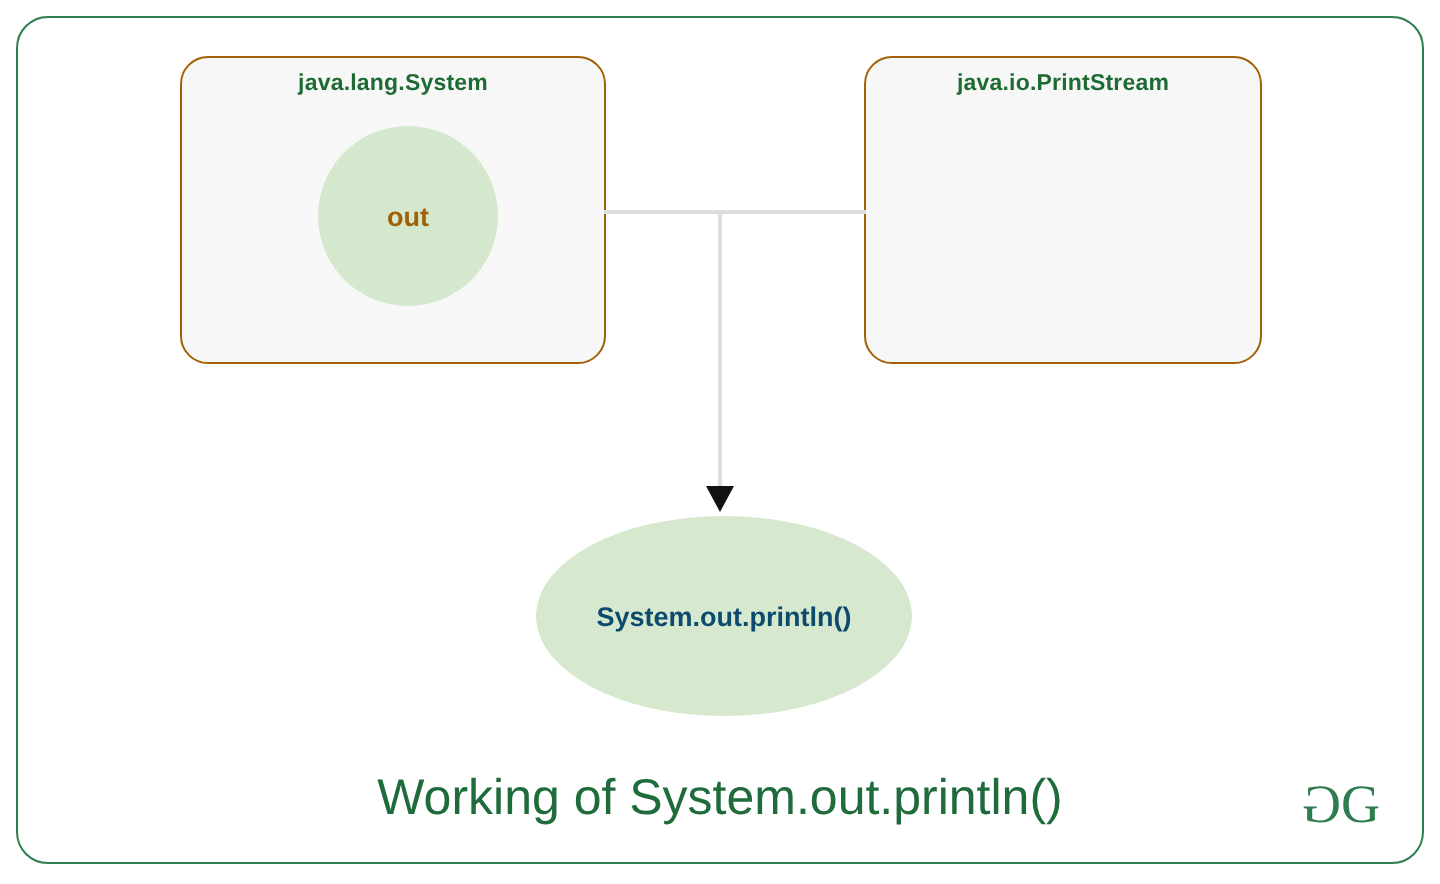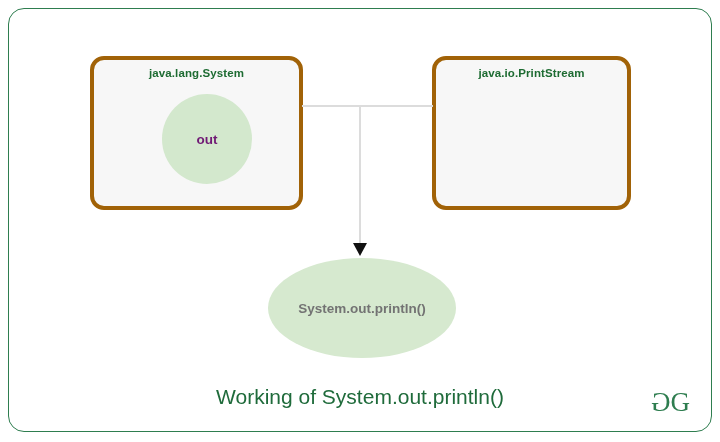--- a/index.html
+++ b/index.html
@@ -28,23 +28,22 @@
     box-sizing: border-box;
     border: 1.6px solid #2e7d4f;
     border-radius: 16px;
     background: transparent;
   }
   
   .class-box {
     position: absolute;
     box-sizing: border-box;
     background: #f7f7f7;
-    border: 4px solid #a16207;
+    border: 1px solid #a16207;
     border-radius: 14px;
-    margin-top: 28px;
   }
   #box-system {
     left: 90px;
     top: 28px;
     width: 213px;
     height: 154px;
   }
   #box-printstream {
     left: 432px;
     top: 28px;
@@ -66,21 +65,21 @@
   
   .member-circle {
     position: absolute;
     border-radius: 50%;
     background: #d3e8cd;
     display: flex;
     align-items: center;
     justify-content: center;
     font-size: 13.5px;
     font-weight: bold;
-    color: #701a75;
+    color: #a16207;
     white-space: nowrap;
   }
   #circle-out {
     left: 68px;
     top: 34px;
     width: 90px;
     height: 90px;
   }
   #circle-println {
     left: 63px;
@@ -124,31 +123,31 @@
     height: 100px;
     border-radius: 50%;
     background: #d6e9cf;
     display: flex;
     align-items: center;
     justify-content: center;
   }
   #ellipse-result .ellipse-label {
     font-size: 13.5px;
     font-weight: bold;
-    color: #737373;
+    color: #0c4a6e;
     white-space: nowrap;
   }
   
   .caption {
     position: absolute;
     left: 0;
     right: 0;
     top: 385px;
     text-align: center;
-    font-size: 21px;
+    font-size: 25px;
     font-weight: normal;
     color: #1f6b3b;
     white-space: nowrap;
   }
   
   .logo {
     position: absolute;
     left: 652px;
     top: 386px;
     width: 48px;

